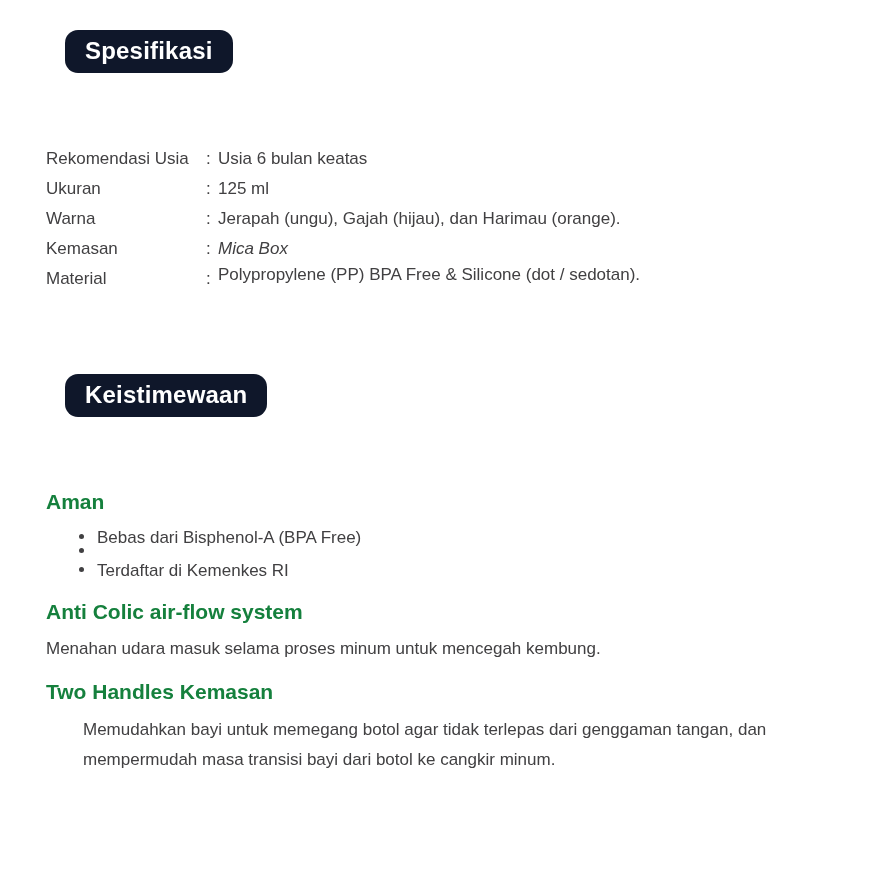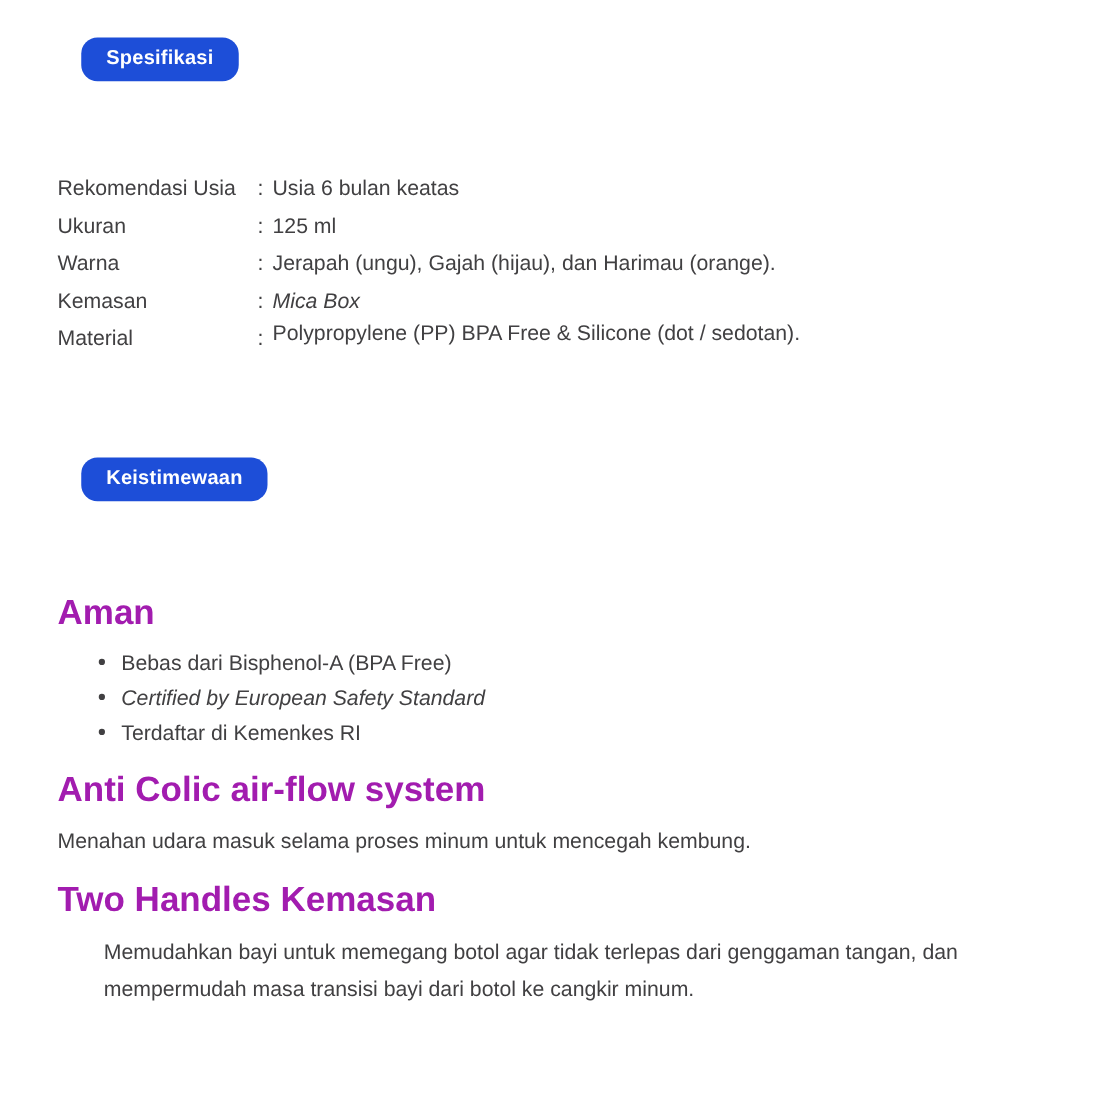--- a/index.html
+++ b/index.html
@@ -7,44 +7,44 @@
   body {
     width: 889px; height: 889px;
     font-family: "Liberation Sans", sans-serif;
     color: #414042;
     overflow: hidden;
   }
   .page { padding: 30px 33px 0 46px; }
 
   .badge {
     display: inline-block;
-    background: #1d4ed8;
+    background: #0f172a;
     color: #ffffff;
     font-weight: bold;
-    font-size: 16px;
+    font-size: 24px;
     line-height: 1;
     padding: 9px 20px 10px 20px;
     border-radius: 13px;
     margin-left: 19px;
     letter-spacing: 0.2px;
   }
 
   .spec-table { margin-top: 71px; font-size: 17px; }
   .spec-row { display: flex; line-height: 30px; }
   .spec-label { width: 160px; flex: none; }
   .spec-colon { width: 12px; flex: none; }
   .spec-value { padding-left: 0; }
   .spec-row.material .spec-value { position: relative; top: -4px; }
   .italic { font-style: italic; }
 
   .badge-2 { margin-top: 80px; }
 
   h2.section-heading {
-    color: #a21caf;
-    font-size: 28px;
+    color: #15803d;
+    font-size: 21px;
     line-height: 1.2;
     font-weight: bold;
   }
   .aman-heading { margin-top: 72px; }
   .anti-colic-heading { margin-top: 14px; }
   .two-handles-heading { margin-top: 17px; }
 
   ul.feature-list { margin-top: 10px; list-style: none; }
   ul.feature-list li {
     display: flex;
@@ -116,21 +116,20 @@
 
   <h2 class="section-heading aman-heading">Aman</h2>
 
   <ul class="feature-list">
     <li>
       <span class="bullet-dot"></span>
       <span>Bebas dari Bisphenol-A (BPA Free)</span>
     </li>
     <li>
       <span class="bullet-dot"></span>
-      <span class="italic">Certified by European Safety Standard</span>
     </li>
     <li>
       <span class="bullet-dot"></span>
       <span>Terdaftar di Kemenkes RI</span>
     </li>
   </ul>
 
   <h2 class="section-heading anti-colic-heading">Anti Colic air-flow system</h2>
 
   <p class="body-text">Menahan udara masuk selama proses minum untuk mencegah kembung.</p>

